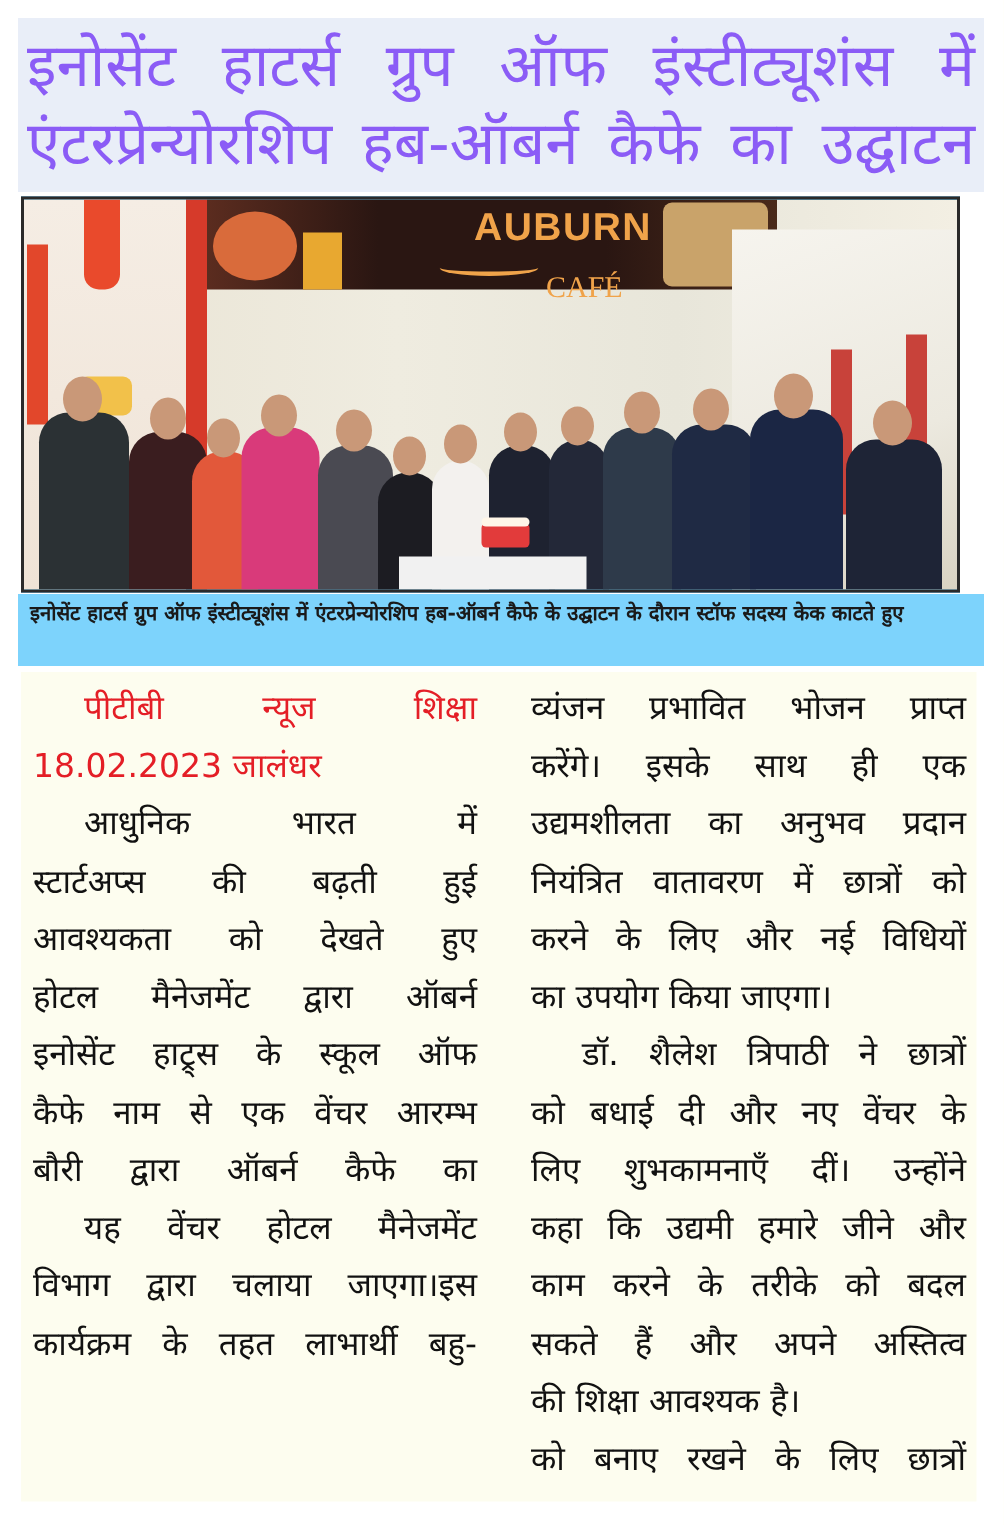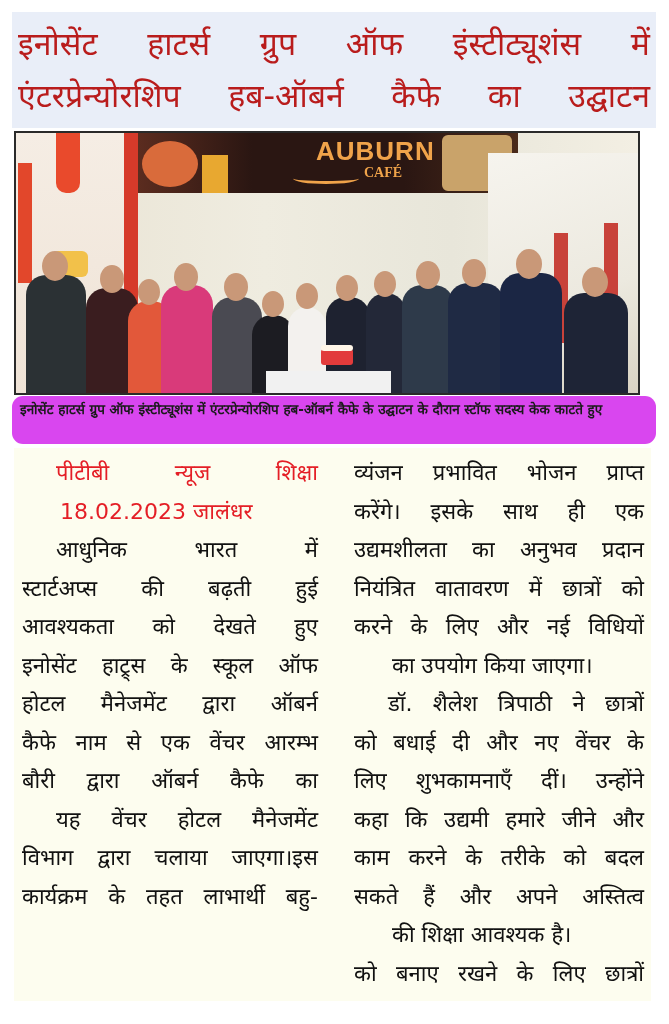--- a/index.html
+++ b/index.html
@@ -1,68 +1,68 @@
 <!DOCTYPE html>
 <html><head>
 <meta charset="utf-8">
 <style>
   html, body { margin:0; padding:0; background:#ffffff; }
   body { width:669px; height:1024px; position:relative; overflow:hidden;
          font-family:"DejaVu Sans", "Liberation Sans", sans-serif; }
 
   .headline-band { position:absolute; left:12px; top:12px; width:644px; height:116px;
     background:#E9EEF8; }
-  .headline-line { position:absolute; left:6px; right:6px; color:#b91c1c;
-    font-size:32px; line-height:52px; white-space:nowrap; text-align:justify;
+  .headline-line { position:absolute; left:6px; right:6px; color:#8b5cf6;
+    font-size:40px; line-height:52px; white-space:nowrap; text-align:justify;
     text-align-last:justify; font-weight:normal; letter-spacing:0px; }
   .headline-line.l1 { top:6px; }
   .headline-line.l2 { top:58px; }
 
   .photo { position:absolute; left:14px; top:131px; width:622px; height:260px;
     border:2px solid #2a2a2a; overflow:hidden; background:#0369a1; }
   .photo .wall { position:absolute; inset:0;
     background:linear-gradient(90deg,#e9e3d3 0%,#efece0 40%,#e8e6da 70%,#f3efe3 100%); }
   .photo .mural { position:absolute; left:0; top:0; width:108px; height:260px;
     background:linear-gradient(180deg,#f5ede4 0%,#efe3d6 100%); }
   .photo .mural .red1 { position:absolute; left:2px; top:30px; width:14px; height:120px; background:#e2472b; }
   .photo .mural .red2 { position:absolute; left:40px; top:0; width:24px; height:60px; background:#e94a2c; border-radius:0 0 10px 10px; }
   .photo .mural .yellow { position:absolute; left:36px; top:118px; width:36px; height:26px; background:#f2c14a; border-radius:6px; }
   .photo .mural-edge { position:absolute; left:108px; top:0; width:14px; height:200px; background:#d63a2a; }
   .photo .sign { position:absolute; left:122px; top:0; width:380px; height:60px;
     background:linear-gradient(90deg,#5b2c1f 0%,#2a1612 30%,#2a1612 70%,#4a2a1a 100%); }
   .photo .sign .brand { position:absolute; left:178px; top:3px; color:#f0a34a;
     font-family:"Liberation Sans", sans-serif; font-weight:bold; font-size:26px; letter-spacing:1px; }
-  .photo .sign .sub { position:absolute; left:226px; top:32px; color:#f0a34a;
-    font-family:"Liberation Serif", serif; font-weight:bold; font-size:14px; }
+  .photo .sign .sub { position:absolute; left:226px; top:48px; color:#f0a34a;
+    font-family:"Liberation Serif", serif; font-weight:normal; font-size:20px; }
   .photo .sign .swoosh { position:absolute; left:155px; top:40px; width:66px; height:8px;
     border-bottom:3px solid #f0a34a; border-radius:0 0 50% 50%; }
   .photo .sign .food1 { position:absolute; left:4px; top:8px; width:56px; height:46px; border-radius:50%; background:#d96b3b; }
   .photo .sign .food2 { position:absolute; left:64px; top:22px; width:26px; height:38px; background:#e8a830; }
   .photo .sign .food3 { position:absolute; right:6px; top:2px; width:70px; height:56px; background:#c9a36a; border-radius:6px; }
   .photo .window { position:absolute; right:0; top:20px; width:150px; height:240px;
     background:linear-gradient(160deg,#f6f4ee 0%,#ece9df 60%,#d9d3c3 100%); }
   .photo .window .post1 { position:absolute; left:66px; top:80px; width:14px; height:110px; background:#c8423a; }
   .photo .window .post2 { position:absolute; left:116px; top:70px; width:14px; height:120px; background:#c8423a; }
   .photo .people { position:absolute; left:0; right:0; bottom:0; height:150px; }
   .person { position:absolute; bottom:0; border-radius:20px 20px 0 0; }
   .head { position:absolute; border-radius:50%; background:#c99878; }
   .photo .table { position:absolute; left:250px; bottom:0; width:125px; height:22px; background:#f1f1f1; }
   .photo .cake { position:absolute; left:305px; bottom:28px; width:32px; height:16px; background:#e23b3b; border-radius:3px; }
   .photo .cake-top { position:absolute; left:305px; bottom:42px; width:32px; height:6px; background:#fff6e8; border-radius:3px; }
 
-  .caption-band { position:absolute; left:12px; top:396px; width:644px; height:48px; background:#d946ef;border-radius:11px; }
+  .caption-band { position:absolute; left:12px; top:396px; width:644px; height:48px; background:#7dd3fc; }
   .caption-text { position:absolute; left:8px; top:3px; width:628px; color:#1a1a1a;
     font-size:13.5px; line-height:20px; font-weight:bold; }
 
   .body-area { position:absolute; left:14px; top:448px; width:637px; height:553px; background:#FDFDEF; }
   .col { position:absolute; top:6px; font-size:22px; line-height:38.5px; color:#111; }
   .col.left { left:8px; width:296px; }
   .col.right { left:340px; width:290px; }
   .line { display:block; white-space:nowrap; text-align:justify; text-align-last:justify; height:38.5px; }
-  .line.last { text-align-last:left;margin-left:38px; }
+  .line.last { text-align-last:left; }
   .line.indent { padding-left:34px; }
   .byline { color:#E41E26; }
 </style>
 </head>
 <body>
 
 <div class="headline-band">
   <div class="headline-line l1">इनोसेंट हाटर्स ग्रुप ऑफ इंस्टीट्यूशंस में</div>
   <div class="headline-line l2">एंटरप्रेन्योरशिप हब-ऑबर्न कैफे का उद्घाटन</div>
 </div>
@@ -125,22 +125,22 @@
 </div>
 
 <div class="body-area">
   <div class="col left">
     <span class="line byline indent">पीटीबी न्यूज शिक्षा</span>
     <span class="line byline last">18.02.2023 जालंधर</span>
     <div id="left-lines">
         <span class="line indent">आधुनिक भारत में</span>
         <span class="line">स्टार्टअप्स की बढ़ती हुई</span>
         <span class="line">आवश्यकता को  देखते हुए</span>
+        <span class="line">होटल मैनेजमेंट द्वारा ऑबर्न</span>
         <span class="line">इनोसेंट हाट्र्स के स्कूल ऑफ</span>
-        <span class="line">होटल मैनेजमेंट द्वारा ऑबर्न</span>
         <span class="line">कैफे नाम से एक वेंचर आरम्भ</span>
         <span class="line">बौरी द्वारा ऑबर्न कैफे का</span>
         <span class="line indent">यह वेंचर होटल मैनेजमेंट</span>
         <span class="line">विभाग द्वारा चलाया जाएगा।इस</span>
         <span class="line">कार्यक्रम के तहत लाभार्थी बहु-</span>
       </div>
   </div>
   <div class="col right">
     <div id="right-lines">
         <span class="line">व्यंजन प्रभावित भोजन प्राप्त</span>

